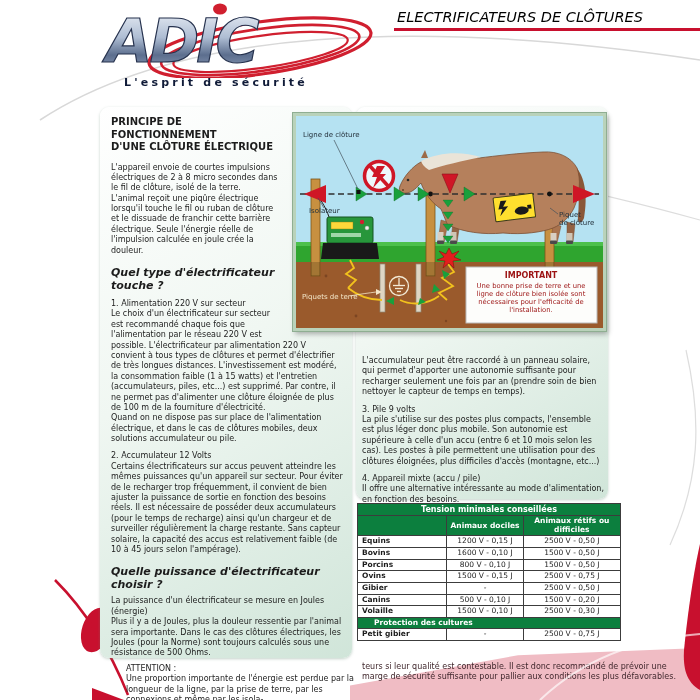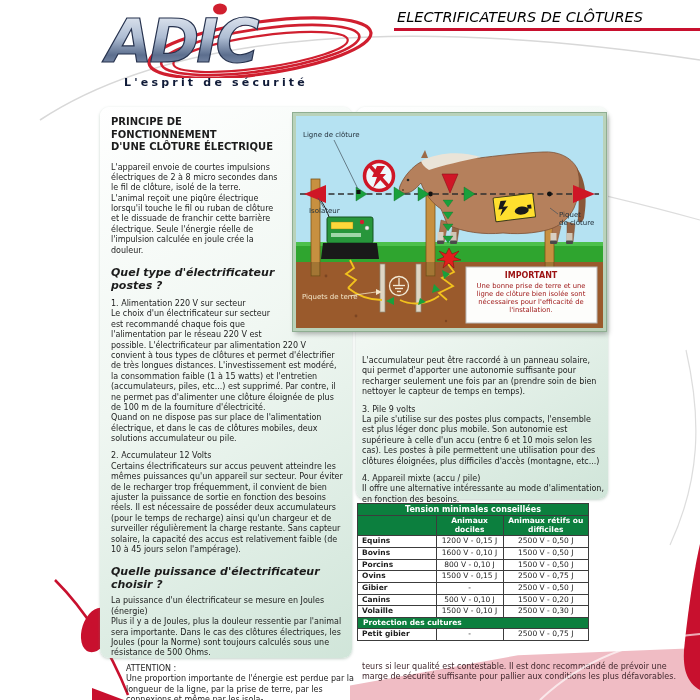--- a/index.html
+++ b/index.html
@@ -33,30 +33,30 @@
   #attention{position:absolute;left:126px;top:664px;width:228px;font-size:8px;line-height:1.3;}
   #attention-cont{position:absolute;left:362px;top:662px;width:322px;font-size:8px;
                   line-height:1.3;color:#40282d;}
 
   
   #diagram{position:absolute;left:293px;top:113px;width:307px;height:212px;
            border:3px solid #b9d2ba;outline:1px solid #8fae92;
            box-shadow:2px 3px 5px rgba(0,0,0,.3);background:#b5e2f2;}
 
   
-  #voltage-table{position:absolute;left:357px;top:503px;width:232px;border-collapse:collapse;
+  #voltage-table{position:absolute;left:357px;top:503px;width:264px;border-collapse:collapse;
                  background:#fff;}
   #voltage-table th,#voltage-table td{border:1px solid #3c3c3c;font-size:7.5px;
                  line-height:1.15;padding:1px 3px;}
   #voltage-table .green{background:#0c7f3e;color:#fff;font-weight:bold;text-align:center;}
   #voltage-table .title-row th{font-size:8px;}
   #voltage-table td.animal{font-weight:bold;text-align:left;padding-left:4px;background:#fff;}
   #voltage-table td.val{text-align:center;background:#fff;}
   #voltage-table .subhead td{background:#0c7f3e;color:#fff;text-align:left;
-                 padding-left:5px;font-weight:bold;}
+                 padding-left:16px;font-weight:bold;}
 
   
   #bg-decor,#fg-decor{position:absolute;left:0;top:0;pointer-events:none;}
   #pink-swoosh{position:absolute;left:350px;top:648px;width:350px;height:52px;
                background:#f0bcc4;clip-path:polygon(0 100%,0 72%,48% 14%,100% 0,100% 100%);}
 </style>
 </head>
 <body>
 
 <div id="page">
@@ -90,21 +90,21 @@
   <div id="tagline">L'esprit de sécurité</div>
   <div id="page-title">ELECTRIFICATEURS DE CLÔTURES</div>
   <div id="title-rule"></div>
 
   <div id="left-panel" class="panel">
     <div class="spacer"></div>
     <div class="h1">PRINCIPE DE FONCTIONNEMENT
 D'UNE CLÔTURE ÉLECTRIQUE</div>
     <div class="body">L'appareil envoie de courtes impulsions électriques de 2 à 8 micro secondes dans le fil de clôture, isolé de la terre.
 L'animal reçoit une piqûre électrique lorsqu'il touche le fil ou ruban de clôture et le dissuade de franchir cette barrière électrique. Seule l'énergie réelle de l'impulsion calculée en joule crée la douleur.</div>
-    <div class="q">Quel type d'électrificateur postes ?</div>
+    <div class="q">Quel type d'électrificateur touche ?</div>
     <div class="sec-title">1. Alimentation 220 V sur secteur</div>
     <div class="body">Le choix d'un électrificateur sur secteur est recommandé chaque fois que l'alimentation par le réseau 220 V est possible. L'électrificateur par alimentation 220 V convient à tous types de clôtures et permet d'électrifier de très longues distances. L'investissement est modéré, la consommation faible (1 à 15 watts) et l'entretien (accumulateurs, piles, etc...) est supprimé. Par contre, il ne permet pas d'alimenter une clôture éloignée de plus de 100 m de la fourniture d'électricité.
 Quand on ne dispose pas sur place de l'alimentation électrique, et dans le cas de clôtures mobiles, deux solutions accumulateur ou pile.</div>
     <div class="sec-title">2. Accumulateur 12 Volts</div>
     <div class="body">Certains électrificateurs sur accus peuvent atteindre les mêmes puissances qu'un appareil sur secteur. Pour éviter de le recharger trop fréquemment, il convient de bien ajuster la puissance de sortie en fonction des besoins réels. Il est nécessaire de posséder deux accumulateurs (pour le temps de recharge) ainsi qu'un chargeur et de surveiller régulièrement la charge restante. Sans capteur solaire, la capacité des accus est relativement faible (de 10 à 45 jours selon l'ampérage).</div>
     <div class="q">Quelle puissance d'électrificateur choisir ?</div>
     <div class="body">La puissance d'un électrificateur se mesure en Joules (énergie)
 Plus il y a de Joules, plus la douleur ressentie par l'animal sera importante. Dans le cas des clôtures électriques, les Joules (pour la Norme) sont toujours calculés sous une résistance de 500 Ohms.
 La tension
 C'est le support de l'énergie, c'est elle qui fera reculer l'animal. La tension a besoin d'être adaptée selon la protection naturelle de l'animal (plumes, poil, cuir). Attention: la tension d'un appareil n'est pas le critère à retenir. Ce qui importe, c'est l'énergie effectivement restituée par l'appareil, sur le fil, sous 500 Ohms.</div>

